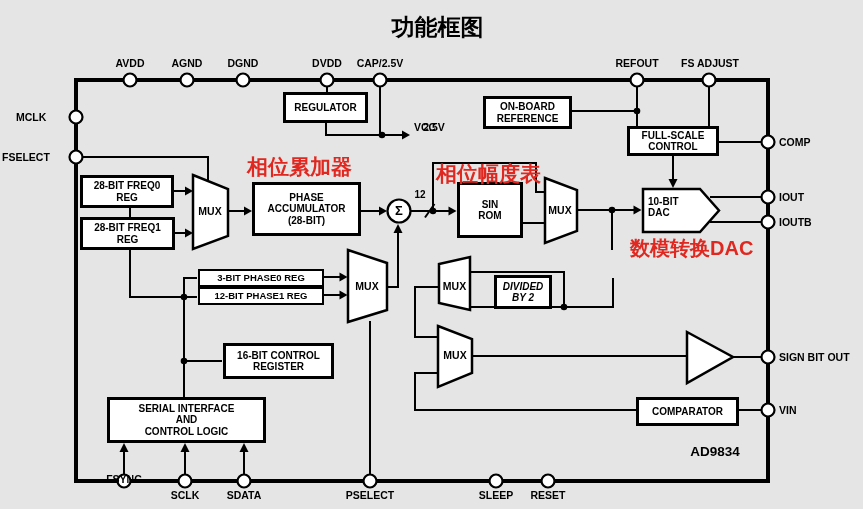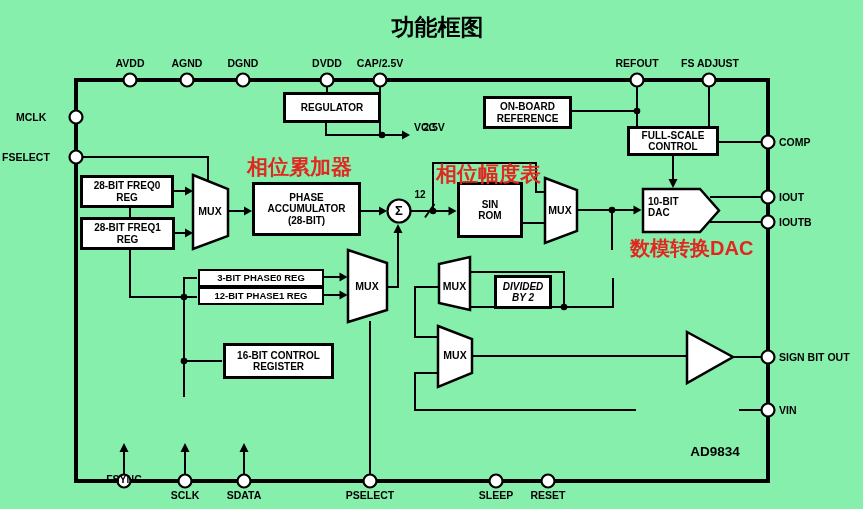--- a/index.html
+++ b/index.html
@@ -1,16 +1,16 @@
 <!DOCTYPE html>
 <html><head>
 <meta charset="utf-8">
 <style>
   html,body{margin:0;padding:0;background:#fff;}
-  #stage{position:relative;width:863px;height:509px;background:#86efac;overflow:hidden;
+  #stage{position:relative;width:863px;height:509px;background:#e5e5e5;overflow:hidden;
          font-family:"Liberation Sans",sans-serif;}
   #wiring{position:absolute;left:0;top:0;z-index:1;}
   .box{position:absolute;z-index:2;box-sizing:border-box;border:3px solid #000;background:#fff;
        display:flex;align-items:center;justify-content:center;text-align:center;
        font-weight:bold;font-size:10px;line-height:1.15;color:#000;white-space:pre-line;}
   .thin{border-width:2.5px;font-size:9.5px;}
   .lbl{position:absolute;z-index:3;font-weight:bold;font-size:10.5px;color:#000;
        line-height:1.15;text-align:center;white-space:pre-line;}
   .left-a{text-align:left;} .right-a{text-align:left;}
   .cn{position:absolute;z-index:4;color:#e02820;font-weight:bold;white-space:nowrap;}
@@ -134,37 +134,41 @@
       <circle cx="185" cy="481" r="6.5"></circle>
       <circle cx="244" cy="481" r="6.5"></circle>
       <circle cx="370" cy="481" r="6.5"></circle>
       <circle cx="496" cy="481" r="6.5"></circle>
       <circle cx="548" cy="481" r="6.5"></circle>
     </g>
   </svg>
 
   <div class="title" style="left:320px;top:12px;width:235px;">功能框图</div>
 
-  <div class="box" style="left:283px;top:92px;width:98px;height:31px;text-align:right;">REGULATOR</div>
+  <div class="box" style="left:283px;top:92px;width:85px;height:31px;text-align:right;">REGULATOR</div>
   <div class="box" style="left:483px;top:96px;width:89px;height:33px;">ON-BOARD
 REFERENCE</div>
   <div class="box" style="left:627px;top:126px;width:92px;height:30px;">FULL-SCALE
 CONTROL</div>
   <div class="box" style="left:457px;top:182px;width:66px;height:56px;">SIN
 ROM</div>
   <div class="box" style="left:494px;top:275px;width:58px;height:34px;font-style:italic;">DIVIDED
 BY 2</div>
+  <div class="box" style="left:636px;top:397px;width:103px;height:29px;">COMPARATOR</div>
   <div class="box" style="left:80px;top:175px;width:94px;height:33px;">28-BIT FREQ0
 REG</div>
   <div class="box" style="left:80px;top:217px;width:95px;height:33px;">28-BIT FREQ1
 REG</div>
   <div class="box thin" style="left:198px;top:269px;width:126px;height:18px;">3-BIT PHASE0 REG</div>
   <div class="box thin" style="left:198px;top:287px;width:126px;height:18px;">12-BIT PHASE1 REG</div>
   <div class="box" style="left:223px;top:343px;width:111px;height:36px;">16-BIT CONTROL
 REGISTER</div>
+  <div class="box" style="left:107px;top:397px;width:159px;height:46px;">SERIAL INTERFACE
+AND
+CONTROL LOGIC</div>
   <div class="box" style="left:252px;top:182px;width:109px;height:54px;">PHASE
 ACCUMULATOR
 (28-BIT)</div>
 
   <div class="sig" style="left:648px;top:196px;width:52px;font-size:10px;text-align:left;white-space:pre-line;">10-BIT
 DAC</div>
   <div class="sig" style="left:194px;top:205px;width:32px;font-size:10.5px;">MUX</div>
   <div class="sig" style="left:349px;top:280px;width:36px;font-size:10.5px;">MUX</div>
   <div class="sig" style="left:544px;top:204px;width:32px;font-size:10.5px;">MUX</div>
   <div class="sig" style="left:438px;top:280px;width:33px;font-size:10.5px;">MUX</div>

